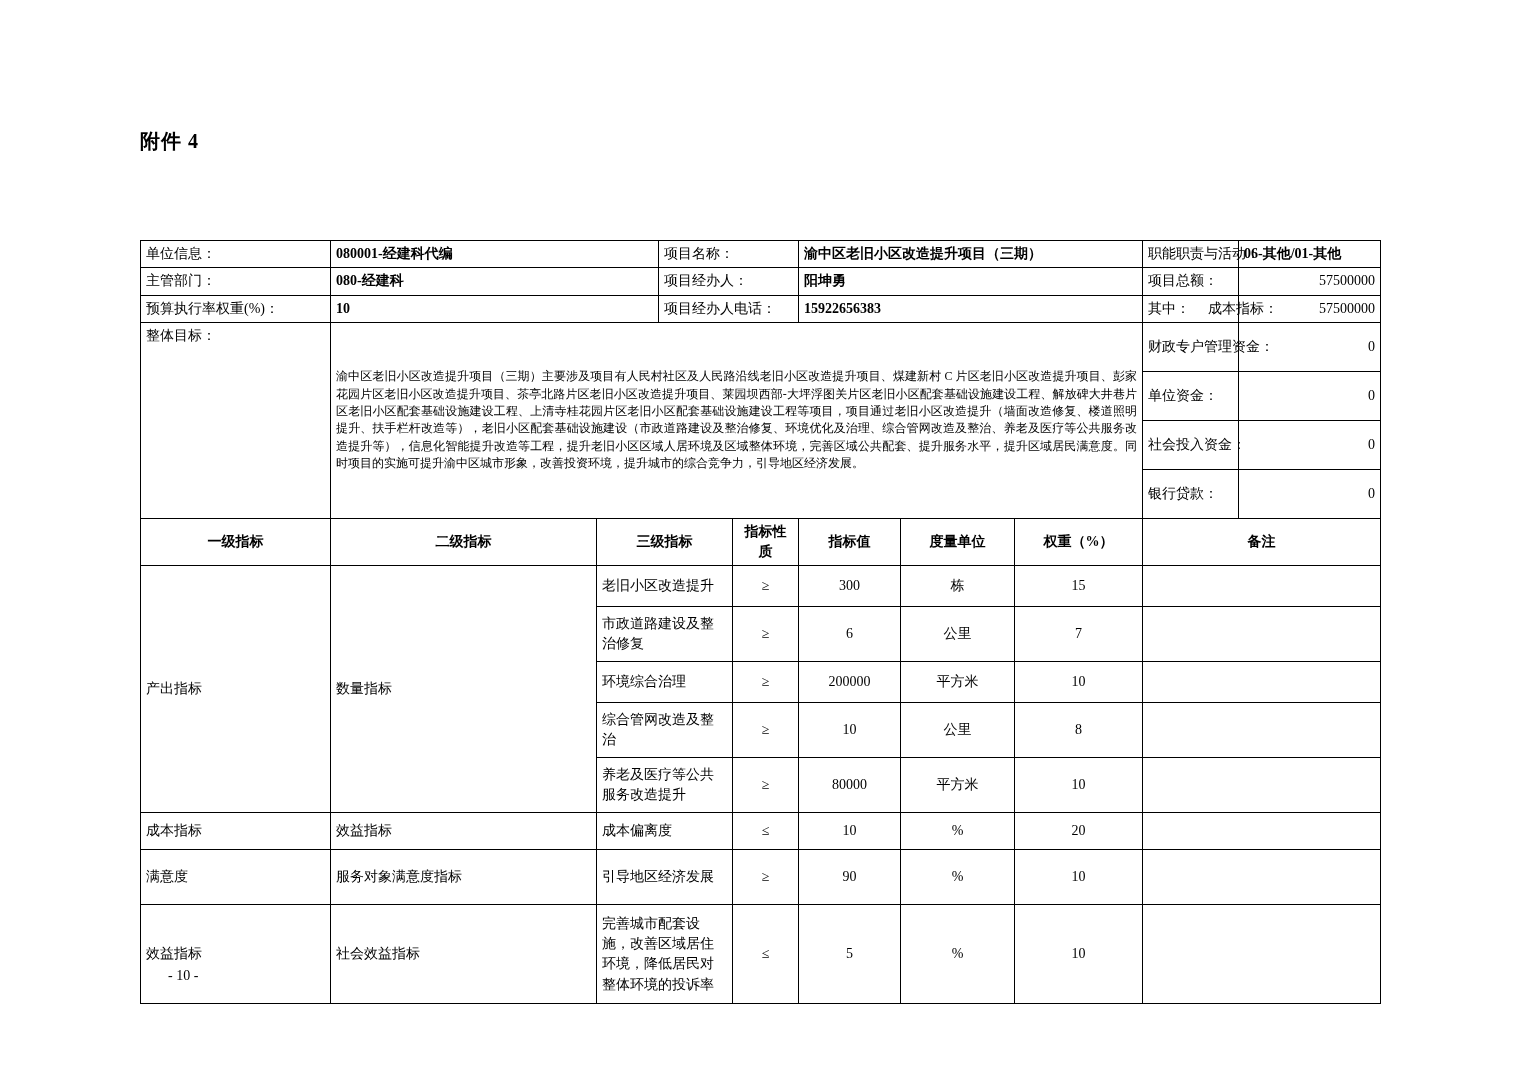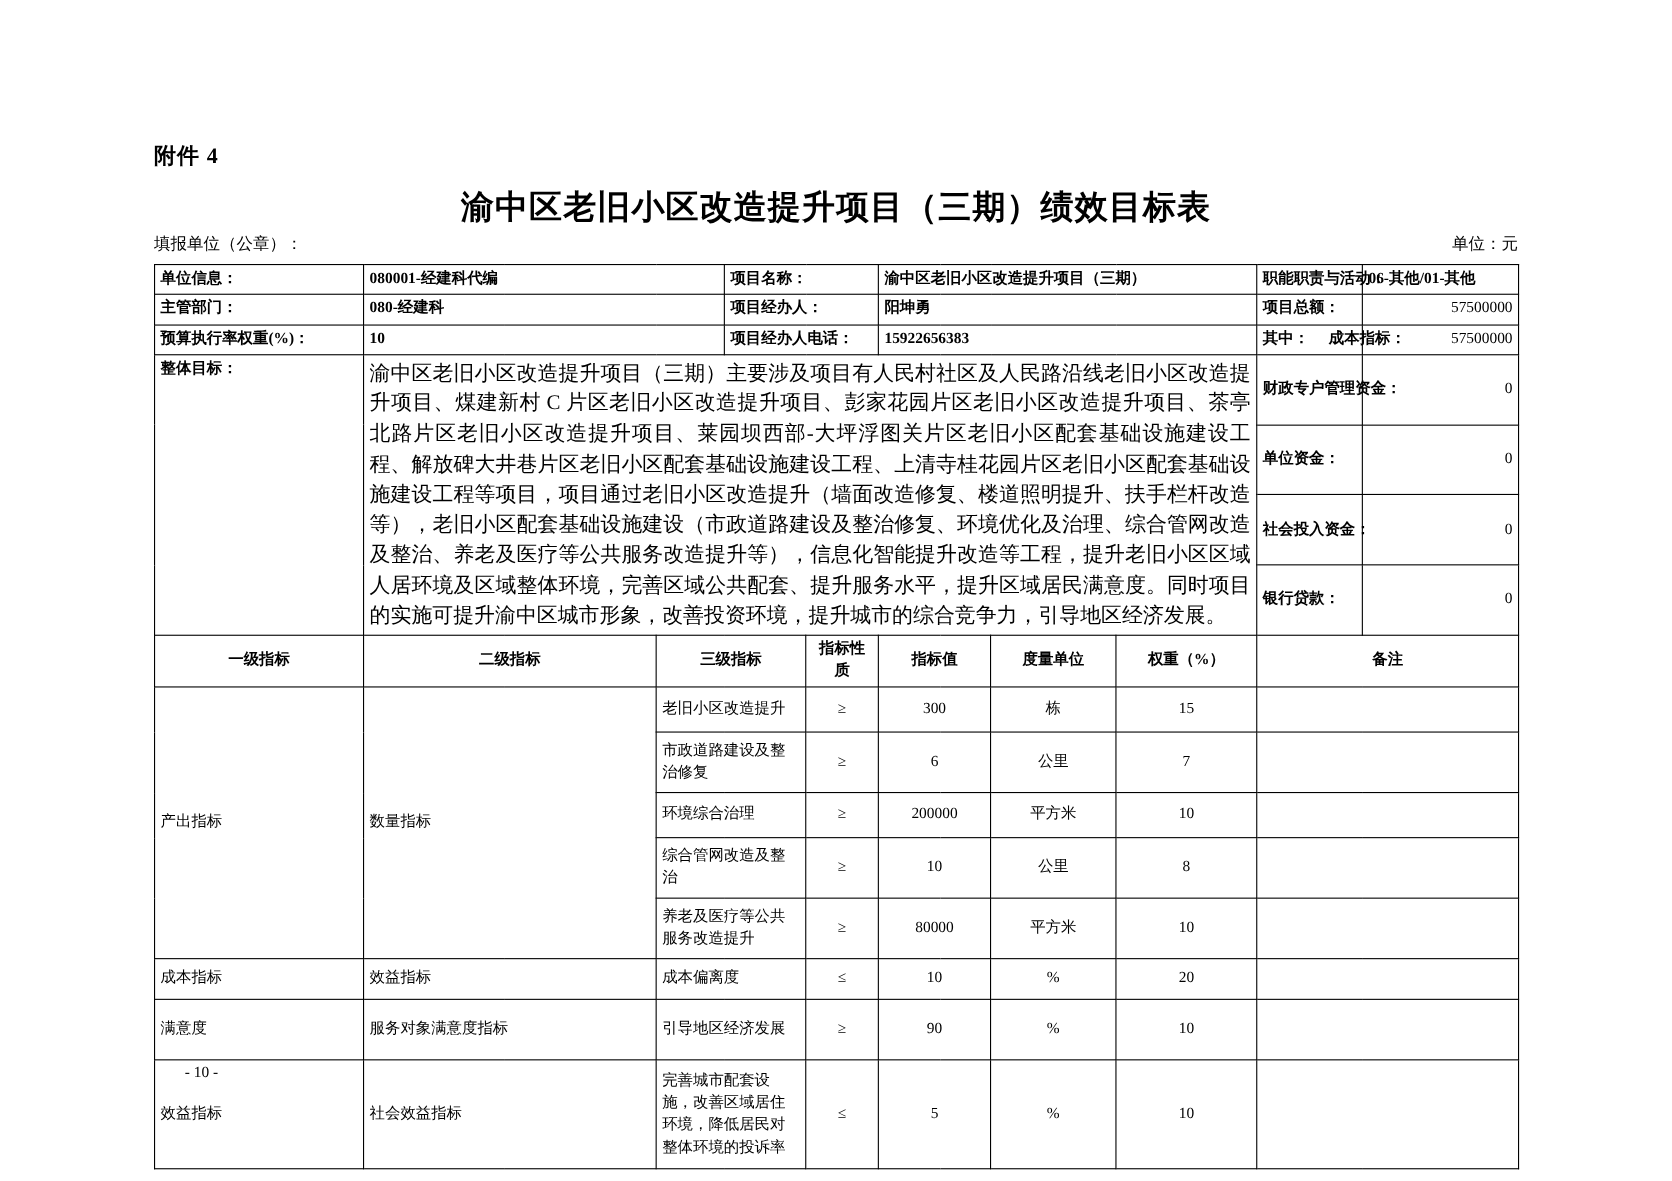--- a/index.html
+++ b/index.html
@@ -57,34 +57,34 @@
     table-layout: fixed;
     font-size: 14px;
   }
   table.main td {
     border: 1px solid #000;
     padding: 3px 5px;
     vertical-align: middle;
     line-height: 1.45;
   }
   .lbl {
-    font-weight: bold;
+    font-weight: normal;
     white-space: nowrap;
   }
   .val {
     font-weight: normal;
   }
   .num {
     text-align: right;
   }
   .ctr {
     text-align: center;
   }
   .goal-text {
-    font-size: 19px;
+    font-size: 12px;
     line-height: 1.72;
     text-align: justify;
     padding: 4px 6px 6px 6px;
     vertical-align: top;
   }
   .hdr {
     text-align: center;
     font-weight: bold;
   }
   .cellpad {
@@ -101,26 +101,21 @@
     padding-left: 6px;
   }
 </style>
 </head>
 <body>
 
 <div class="page">
 
   <div class="attach-label">附件 4</div>
 
-  <div class="doc-title">渝中区老旧小区改造提升项目（三期）绩效目标表</div>
-
-  <div class="sub-row">
-    <span>填报单位（公章）：</span>
-    <span>单位：元</span>
-  </div>
+
 
   <table class="main">
     <colgroup>
       <col style="width:190px">
       <col style="width:128px">
       <col style="width:138px">
       <col style="width:62px">
       <col style="width:74px">
       <col style="width:66px">
       <col style="width:56px">

